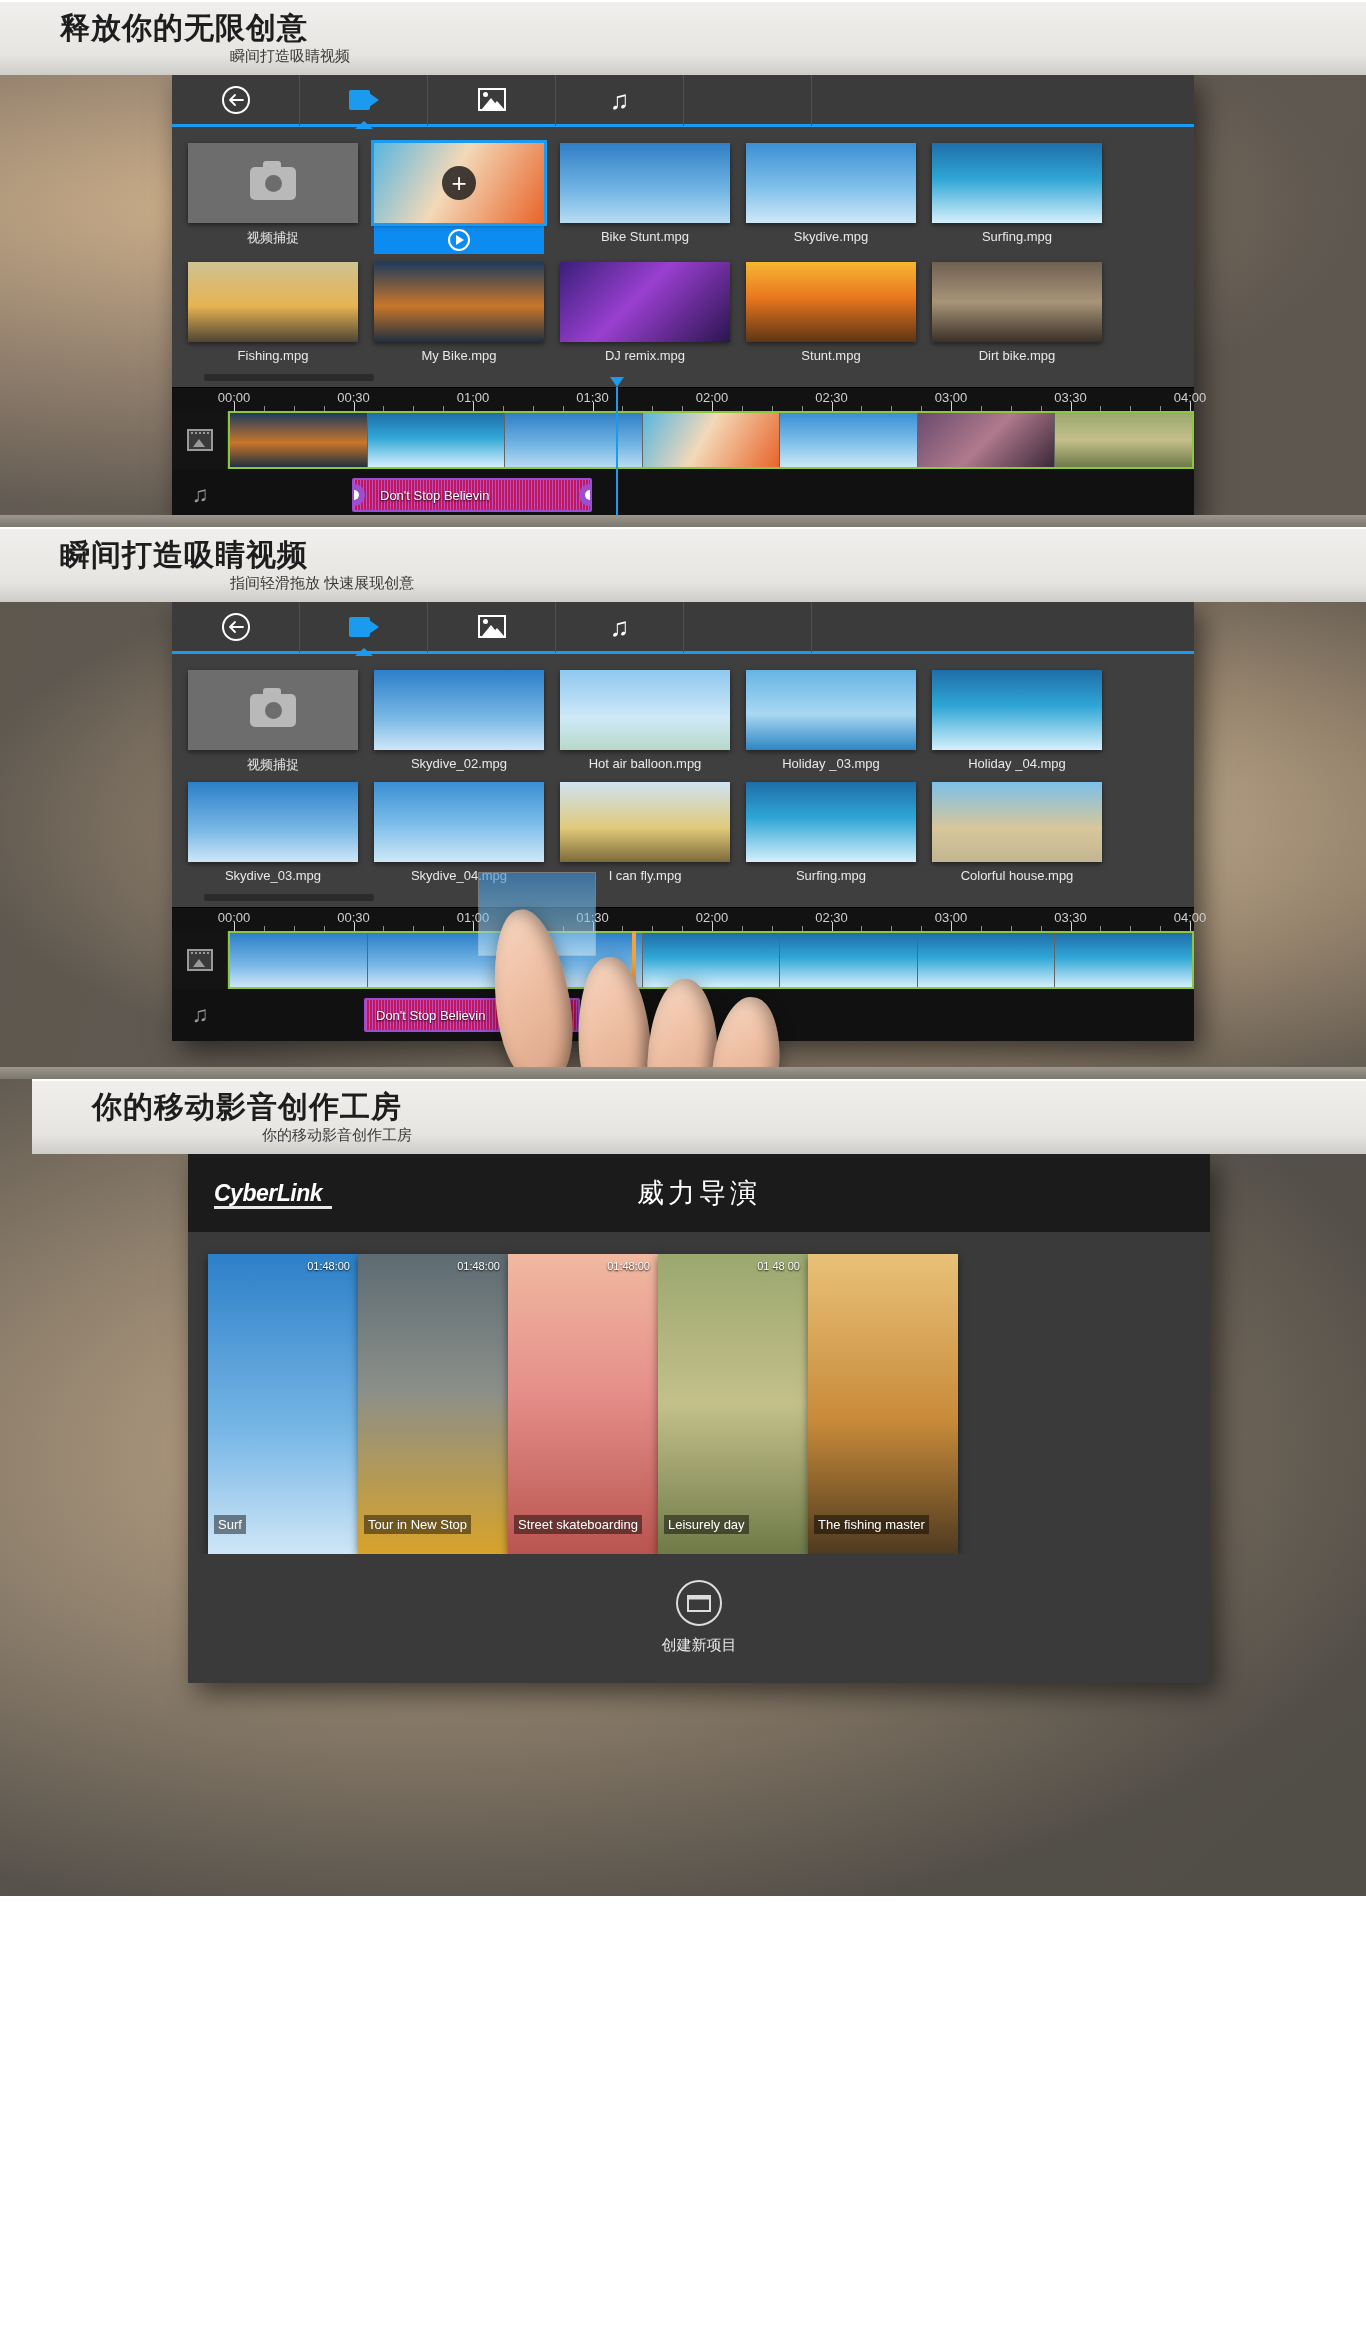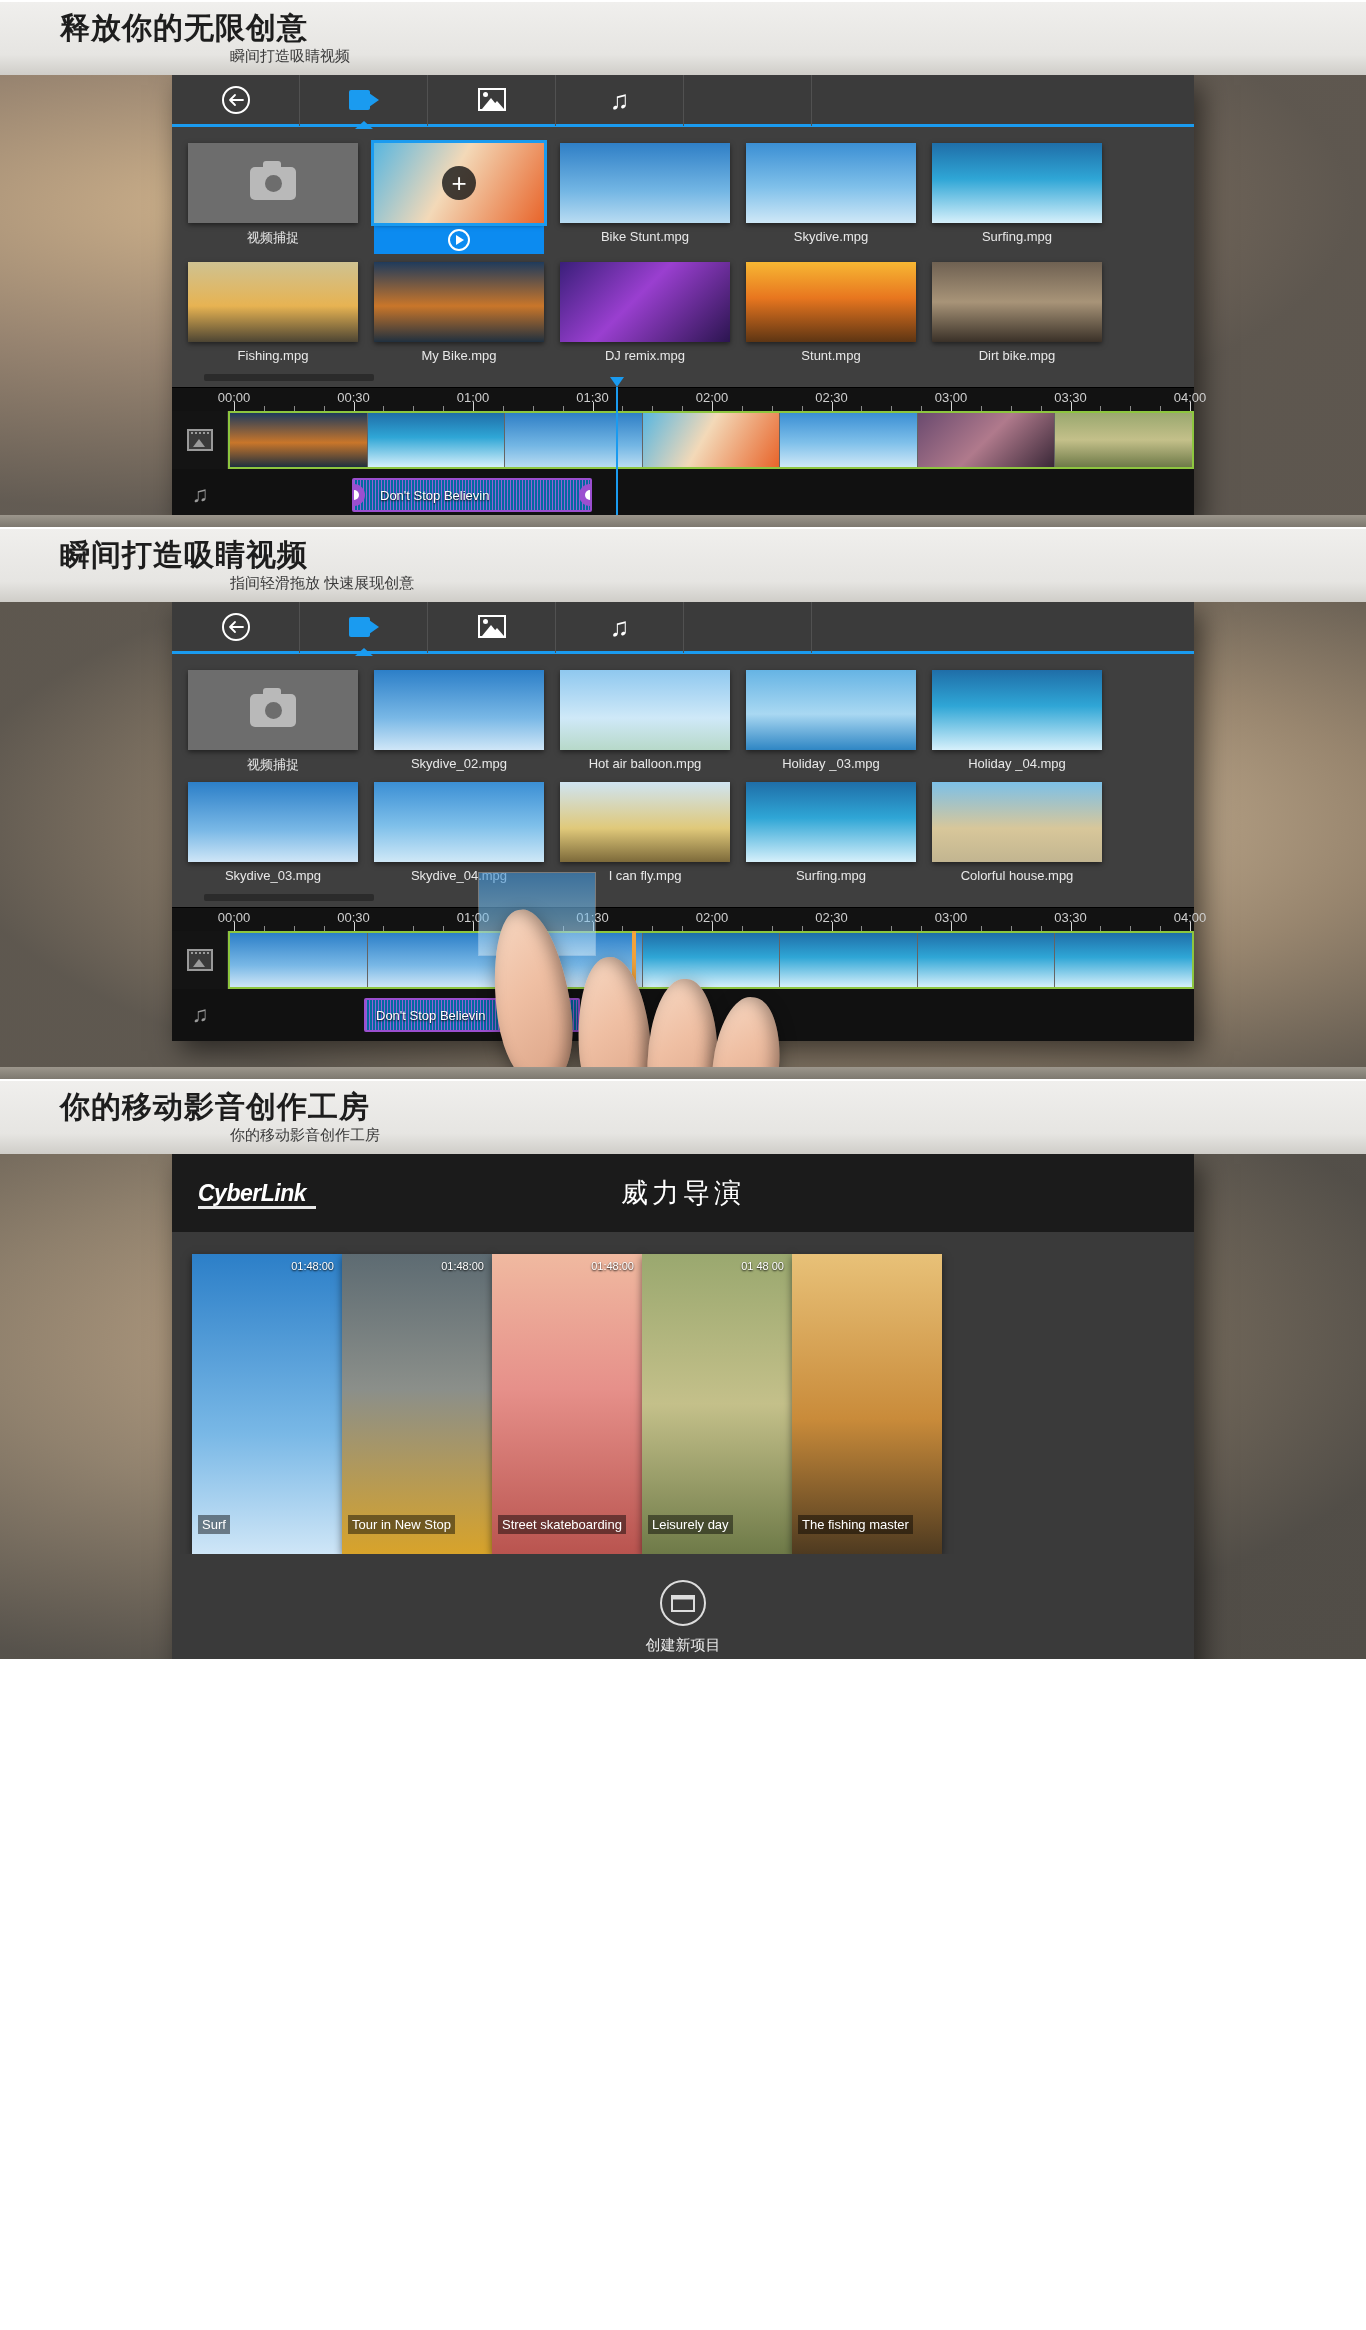--- a/index.html
+++ b/index.html
@@ -131,21 +131,21 @@
   .track-icon { width:56px; display:flex; align-items:center; justify-content:center; background:#141414; border-right:1px solid #2b2b2b;}
   .film-ico { width:26px;height:22px;border:2px solid #9a9a9a;position:relative;background:#3a3a3a;}
   .film-ico .dot{position:absolute;top:1px;left:2px;width:2px;height:2px;background:#9a9a9a;box-shadow:4px 0 #9a9a9a,8px 0 #9a9a9a,12px 0 #9a9a9a,16px 0 #9a9a9a;}
   .film-ico .pic{position:absolute;bottom:2px;left:4px;width:0;height:0;border-left:6px solid transparent;border-right:6px solid transparent;border-bottom:8px solid #9a9a9a;}
   .clips { flex:1; display:flex; border:2px solid #8dc63f; overflow:hidden; }
   .clip { flex:1; border-right:1px solid rgba(255,255,255,.35); position:relative; overflow:hidden; }
   .clip:last-child{border-right:none;}
   .audio-track { height:52px; background:#111; display:flex; align-items:center; position:relative; }
   .audio-ico { width:56px; text-align:center; color:#9a9a9a; font-size:22px; }
   .audio-clip {
-    position:absolute; height:34px; background:#0369a1; border:2px solid #9b4fd0;
+    position:absolute; height:34px; background:#be185d; border:2px solid #9b4fd0;
     display:flex; align-items:center; border-radius:2px; overflow:hidden;
   }
   .audio-clip .wave{position:absolute;inset:0;opacity:.75;
     background:repeating-linear-gradient(90deg,#c060e8 0 1px,transparent 1px 3px);}
   .audio-clip .nm{position:relative;z-index:2;color:#fff;font-size:13px;padding-left:26px;text-shadow:0 1px 2px #000;white-space:nowrap;}
   .handle{position:absolute;z-index:3;width:22px;height:22px;border-radius:50%;background:#9b4fd0;
     display:flex;align-items:center;justify-content:center;}
   .handle i{width:10px;height:10px;border-radius:50%;background:#fff;display:block;}
   .playhead { position:absolute; top:0; bottom:0; width:2px; background:#1a9bf0; z-index:6; }
   .playhead .head{position:absolute;top:-10px;left:-6px;width:0;height:0;
@@ -615,21 +615,21 @@
     <div class="drag-ghost" style="left:478px; top:345px;">
       <div class="ph ph-sky"></div>
     </div>
     <div class="finger" style="left:495px; top:382px; width:74px; height:175px; transform:rotate(-8deg);"></div>
     <div class="finger" style="left:578px; top:430px; width:72px; height:155px; transform:rotate(-4deg);"></div>
     <div class="finger" style="left:648px; top:452px; width:70px; height:140px; transform:rotate(2deg);"></div>
     <div class="finger" style="left:714px; top:470px; width:66px; height:118px; transform:rotate(6deg);"></div>
   </div>
 
   <div class="divider-dark"></div>
-  <div class="section" style="height:580px;">
+  <div class="section" style="height:817px;padding-left:32px;">
     <div class="sec-bg b3"></div>
 
     <div class="banner">
       <h1>你的移动影音创作工房</h1>
       <div class="sub">你的移动影音创作工房</div>
     </div>
 
     <div class="app app-shadow-r">
       <div class="brand-bar">
         <span class="brand">CyberLink</span>

